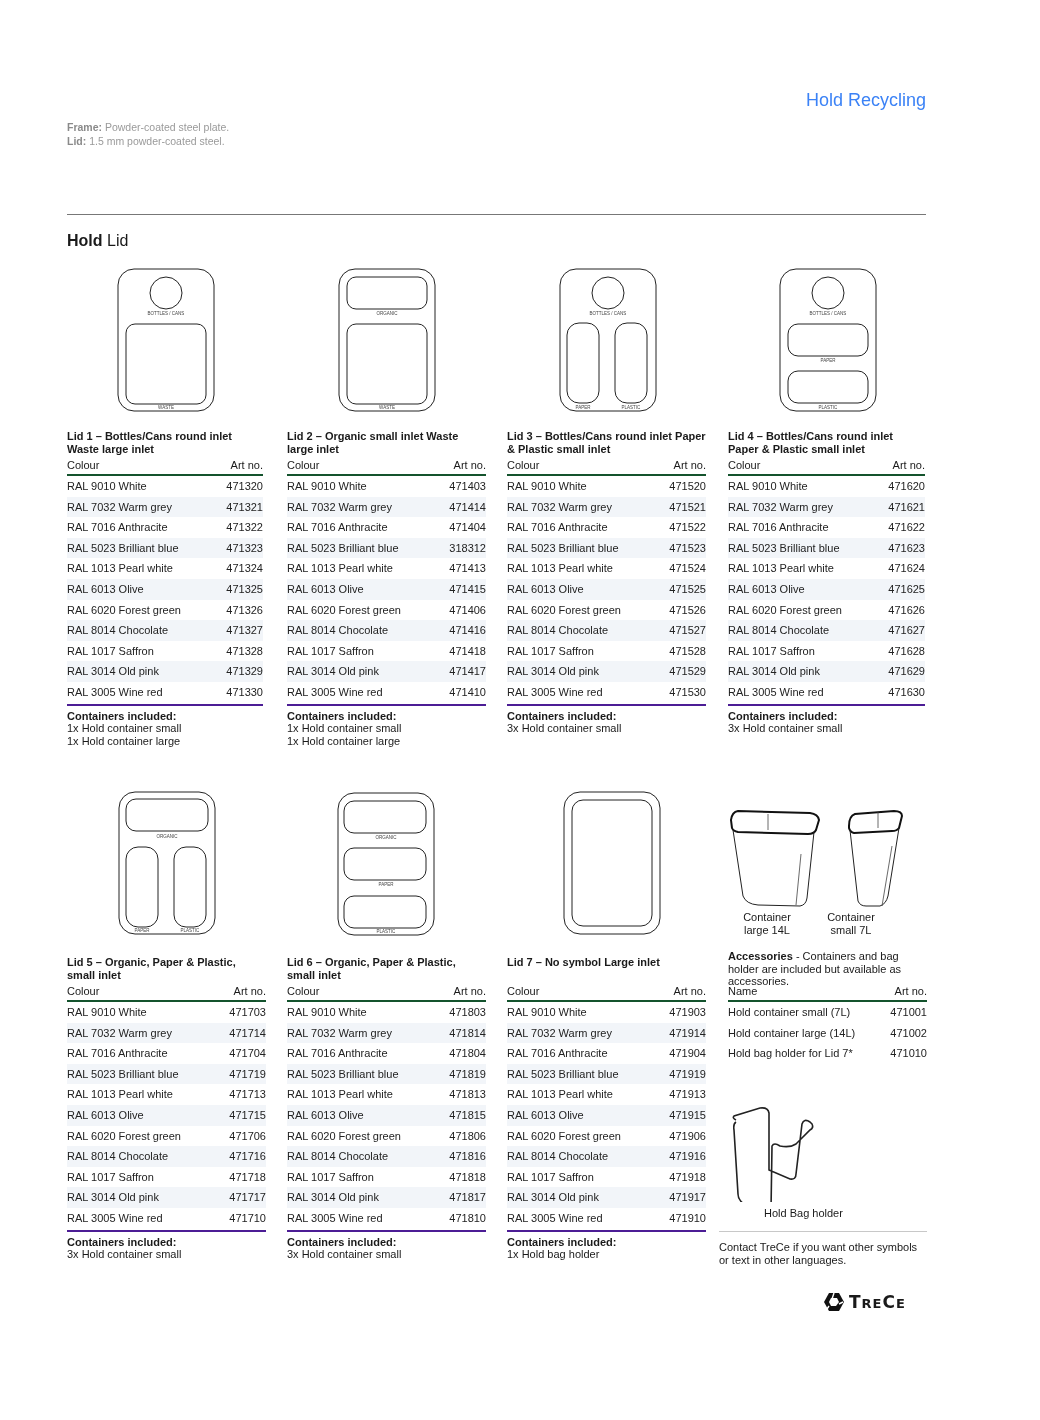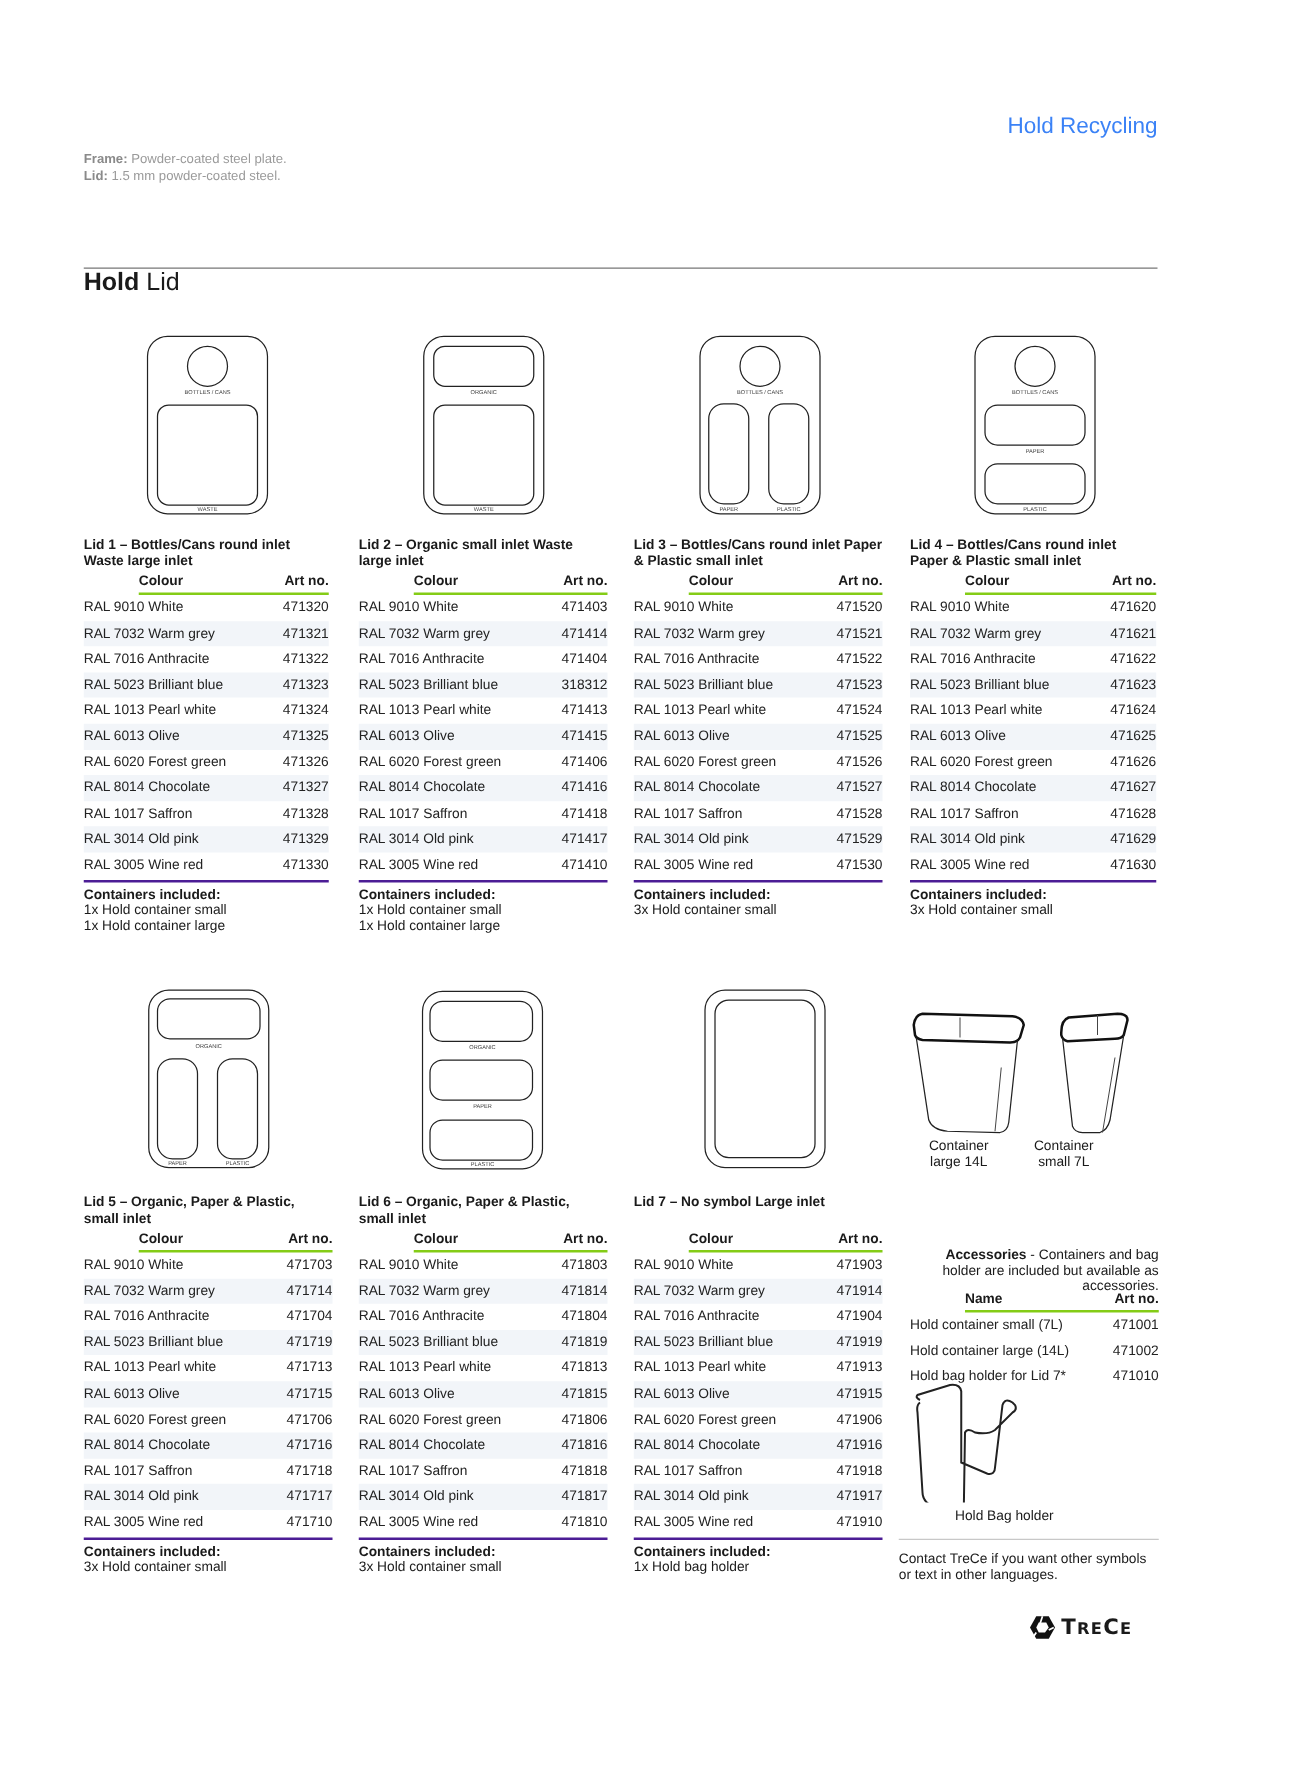--- a/index.html
+++ b/index.html
@@ -1,26 +1,26 @@
 <!DOCTYPE html>
 <html><head>
 <meta charset="utf-8">
 <style>
   html, body { margin: 0; padding: 0; background: #ffffff; }
   body { width: 1040px; height: 1420px; position: relative; font-family: "Liberation Sans", sans-serif; color: #1a1a1a; overflow: hidden; }
   .page-title { position: absolute; right: 114px; top: 90px; font-size: 18px; color: #3b82f6; }
   .spec { position: absolute; left: 67px; top: 120px; font-size: 10.5px; color: #9a9a9a; line-height: 14px; }
   .spec b { color: #8a8a8a; }
   .rule { position: absolute; left: 67px; width: 859px; top: 214px; height: 1px; background: #777; }
-  .section-title { position: absolute; left: 67px; top: 215px; font-size: 20px; }
+  .section-title { position: absolute; left: 67px; top: 232px; font-size: 16px; }
   .section-title b { font-weight: bold; }
   .lid-drawing { position: absolute; }
   .lid-block { position: absolute; width: 196px; font-size: 11px; }
   .lid-title { font-weight: bold; font-size: 11px; line-height: 13px; height: 27px; }
-  .tbl-head { display: flex; justify-content: space-between; font-weight: bold; font-size: 11px; padding: 2px 0 3px 0; border-bottom: 2px solid #84cc16; margin-left: 44px; }
+  .tbl-head { display: flex; justify-content: space-between; font-weight: normal; font-size: 11px; padding: 2px 0 3px 0; border-bottom: 2px solid #14532d; }
   .tbl-row { display: flex; justify-content: space-between; height: 20.6px; line-height: 20.6px; font-size: 11px; color: #222; }
   .tbl-row:nth-child(even) { background: #f2f5f9; }
   .tbl-foot { border-top: 2px solid #4c1d95; margin-top: 1px; padding-top: 4px; font-size: 11px; line-height: 12.5px; }
   .tbl-foot .lbl { font-weight: bold; }
   .caption { position: absolute; font-size: 11px; text-align: center; line-height: 13px; }
   .acc-intro { font-size: 11px; line-height: 12.5px; height: 38px; }
   .acc-intro b { font-weight: bold; }
   .contact-rule { position: absolute; left: 719px; top: 1231px; width: 208px; height: 1px; background: #c8c8c8; }
   .contact { position: absolute; left: 719px; top: 1241px; font-size: 11px; line-height: 13px; width: 210px; }
   .logo { position: absolute; left: 823px; top: 1292px; display: flex; align-items: center; gap: 4px; }
@@ -518,21 +518,21 @@
       <span>RAL 3005 Wine red</span>
       <span>471910</span>
       </div>
     </div>
     <div class="tbl-foot">
     <div class="lbl">Containers included:</div>
       <div>1x Hold bag holder</div>
     </div>
   </div>
 
-<div class="lid-block" style="left:728px;top:998px;width:199px;text-align:right;">
+<div class="lid-block" style="left:728px;top:950px;width:199px;">
   <div class="acc-intro"><b>Accessories</b><span> - Containers and bag holder are included but available as accessories.</span></div>
   <div class="tbl-head" style="margin-top:-5px">
     <span>Name</span>
     <span>Art no.</span>
   </div>
   <div id="acc-rows">
       <div class="tbl-row" style="background:none">
       <span>Hold container small (7L)</span>
       <span>471001</span>
       </div>

